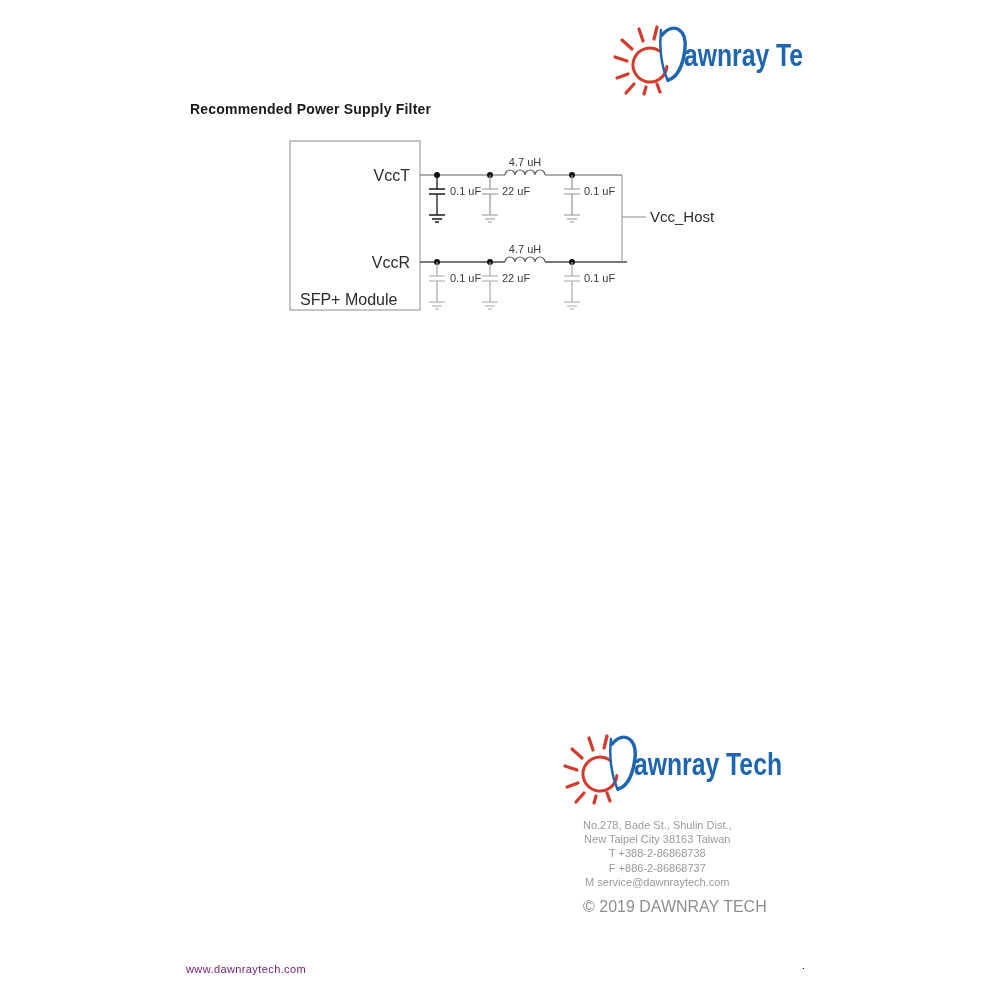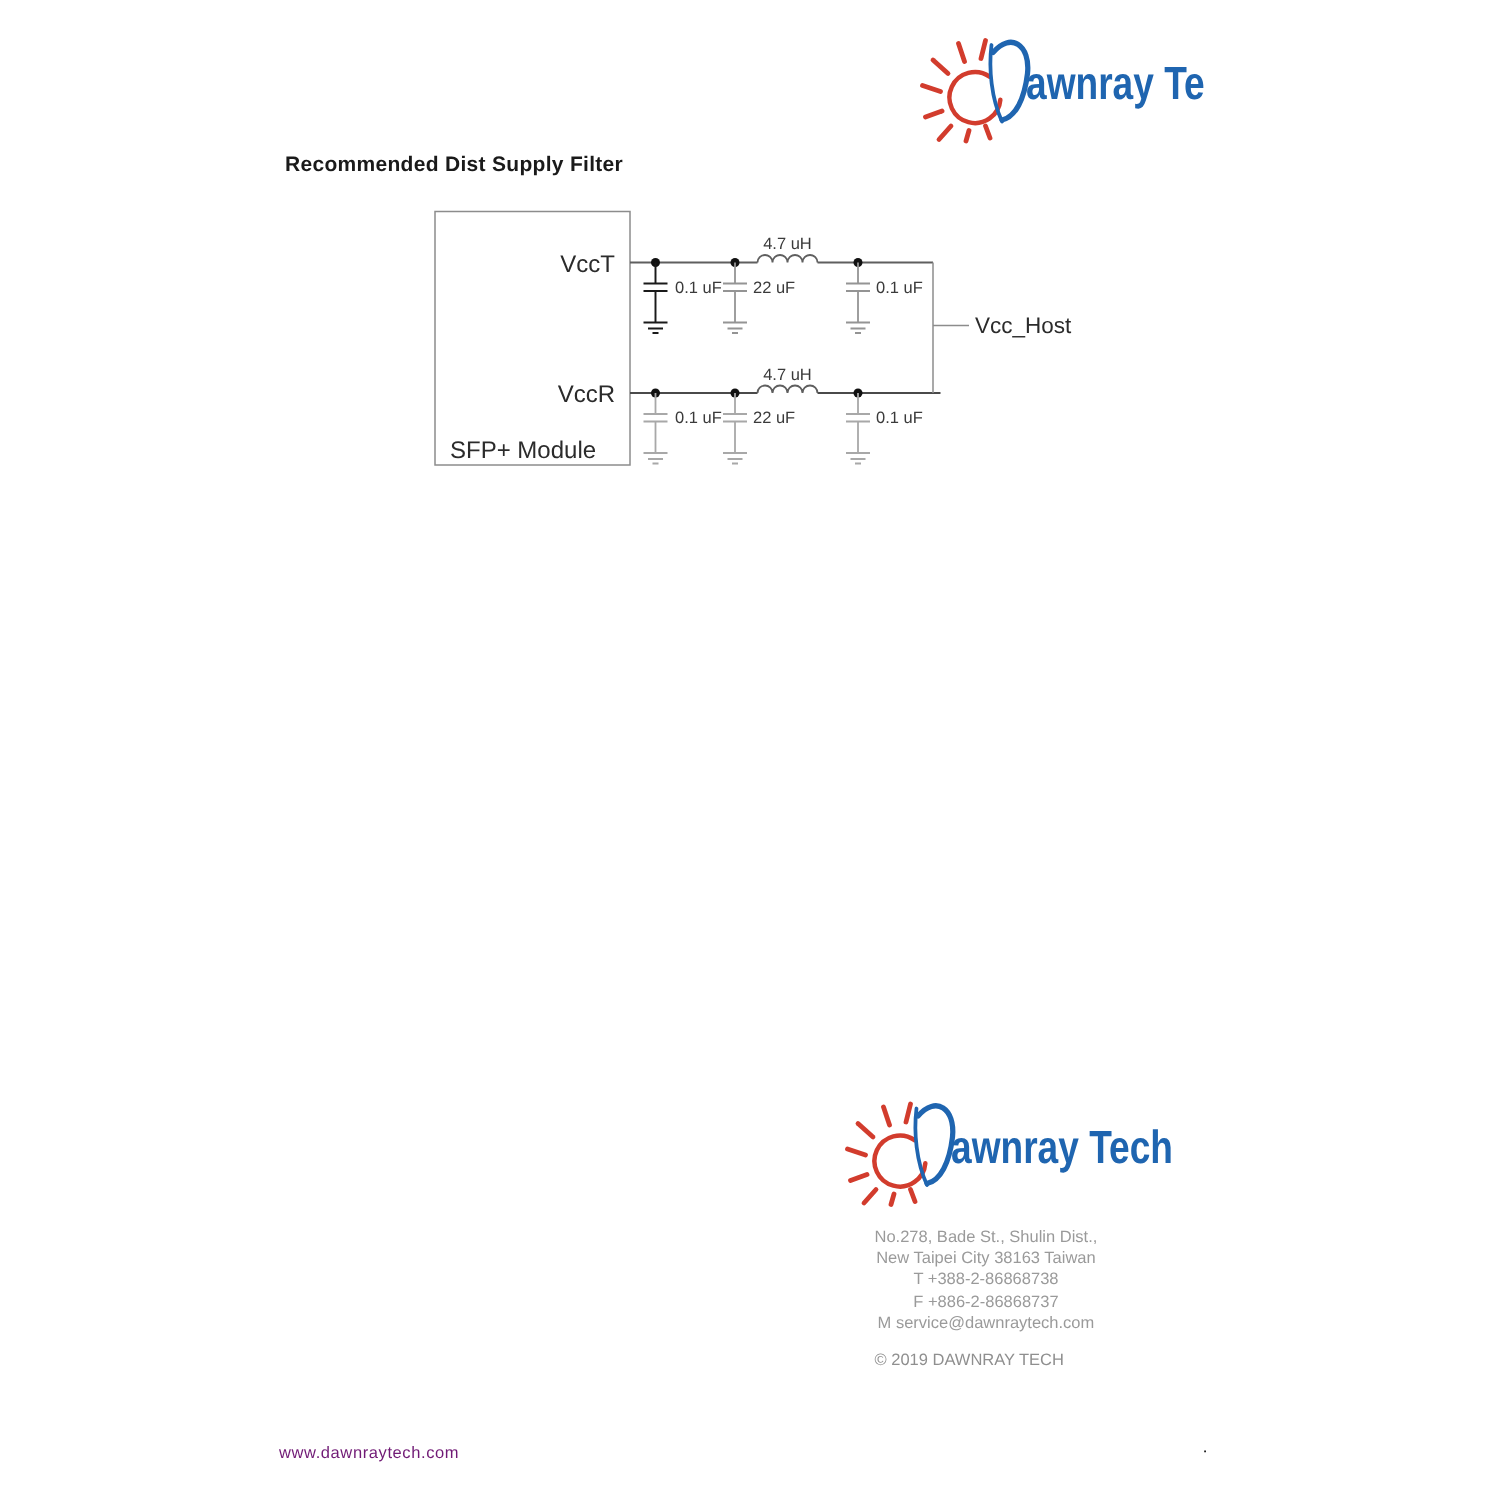--- a/index.html
+++ b/index.html
@@ -20,21 +20,21 @@
   }
   
   svg text{font-family:"Liberation Sans",sans-serif;}
   .pin-label{font-size:16px;fill:#2b2b2b;}
   .comp-label{font-size:11px;fill:#3a3a3a;}
   
   #contact-block{
     left:583px;top:818px;font-size:11px;line-height:14.2px;color:#9a9a9a;text-align:center;
   }
   #legal-block{
-    left:583px;top:900px;font-size:11px;line-height:14.2px;color:#8f8f8f;
+    left:583px;top:900px;font-size:16px;line-height:14.2px;color:#8f8f8f;
   }
   #contact-block div, #legal-block div{white-space:nowrap;}
   
   #footer-website{
     left:186px;top:963px;font-size:11px;color:#701a75;letter-spacing:0.4px;
   }
   #footer-page{
     left:802px;top:964px;font-size:15px;color:#222222;
   }
 </style>
@@ -58,21 +58,21 @@
         <path d="M 45 68 L 48 76" stroke="#d23c2d"></path>
       </g>
 
       <path d="M 49 14 C 47 30 49 50 56 65" fill="none" stroke-width="2.5" stroke-linecap="round" stroke="#1f65b0"></path>
       <path d="M 50 19 C 62 5 75 14 73 33 C 71 50 65 62 56 64" fill="none" stroke-width="3.5" stroke-linecap="round" stroke="#1f65b0"></path>
 
       <text class="logo-word" x="72" y="50" font-size="31" textLength="148" lengthAdjust="spacingAndGlyphs" fill="#1f65b0">awnray Tech</text>
     </svg>
   </div>
 
-  <div id="doc-title" class="abs">Recommended Dist Supply Filter</div>
+  <div id="doc-title" class="abs">Recommended Power Supply Filter</div>
 
   <svg class="abs" style="left:280px;top:130px;" width="440" height="200" viewBox="0 0 440 200">
 
     <rect x="10" y="11" width="130" height="169" fill="#ffffff" stroke="#8c8c8c" stroke-width="1"></rect>
     <text class="pin-label" x="130" y="51" text-anchor="end">VccT</text>
     <text class="pin-label" x="130" y="138" text-anchor="end">VccR</text>
     <text class="pin-label" x="20" y="175">SFP+ Module</text>
 
     <g stroke="#5f5f5f" stroke-width="1.2">
       <line x1="140" y1="45" x2="225" y2="45"></line>

